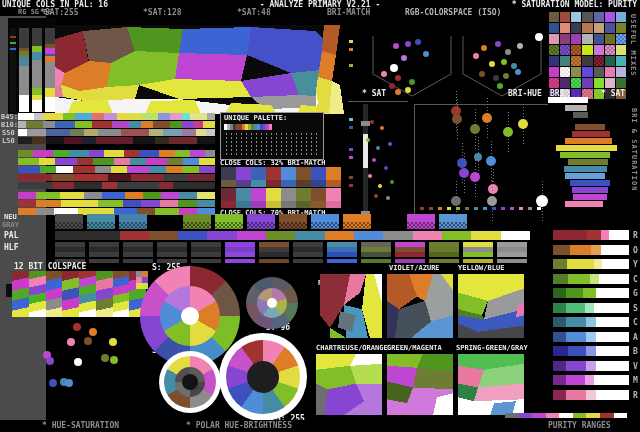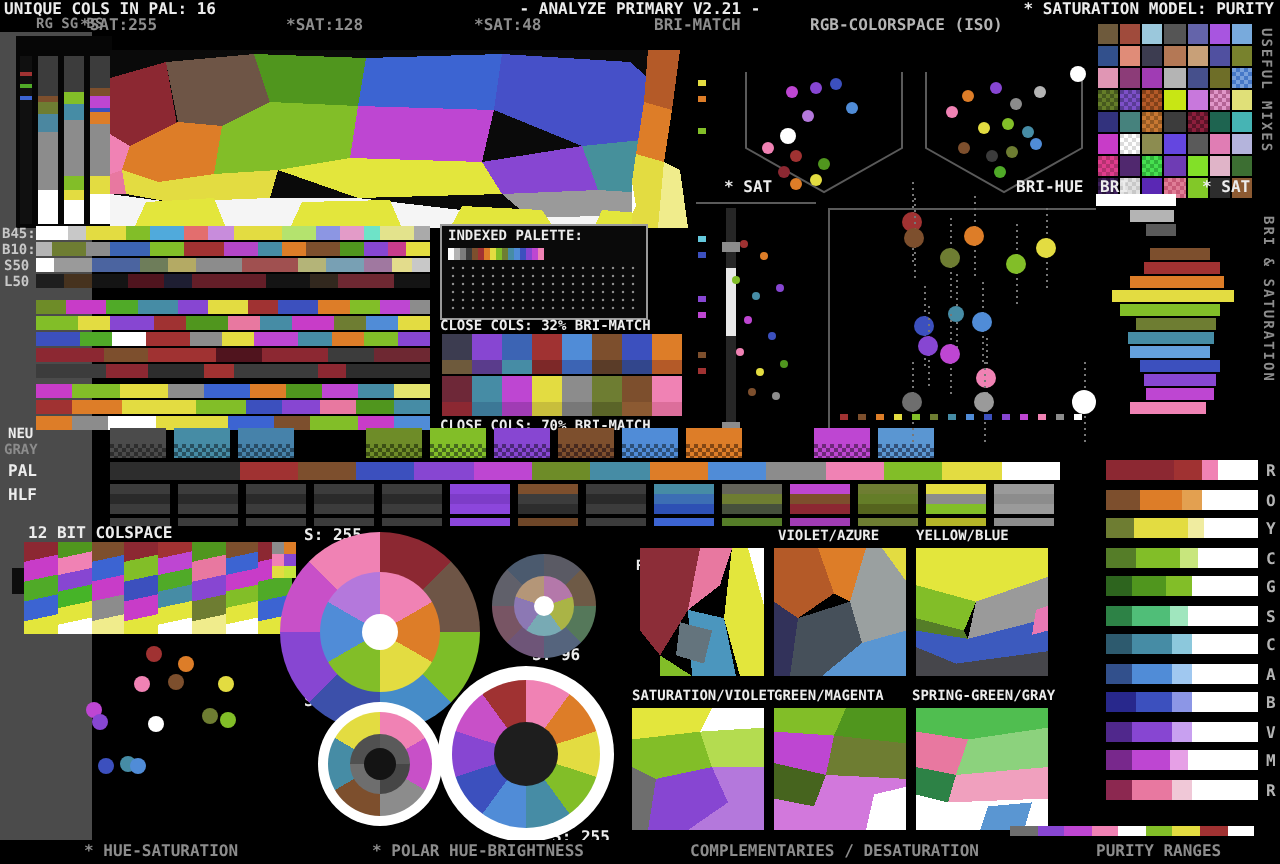--- a/index.html
+++ b/index.html
@@ -275,21 +275,21 @@
         <span class="seg" style="flex-grow: 6; background: rgb(227, 220, 65);"></span>
         <span class="seg" style="flex-grow: 4; background: rgb(60, 100, 210);"></span>
         <span class="seg" style="flex-grow: 3; background: rgb(125, 79, 45);"></span>
         <span class="seg" style="flex-grow: 4; background: rgb(130, 190, 40);"></span>
         <span class="seg" style="flex-grow: 3; background: rgb(200, 60, 200);"></span>
         <span class="seg" style="flex-grow: 3; background: rgb(80, 140, 215);"></span>
       </div>
     </div>
 
   <div class="abs" style="left:220px;top:112px;width:102px;height:46px;border:1px solid #9a9a9a;background:#0a0a0a">
-    <div class="t ts tw" style="left:3px;top:2px">INDEXED PALETTE:</div>
+    <div class="t ts tw" style="left:3px;top:2px">UNIQUE PALETTE:</div>
     <div class="abs row" style="left:3px;top:11px;width:48px;height:6px">
         <span class="seg" style="flex-grow: 1; background: rgb(255, 255, 255);"></span>
         <span class="seg" style="flex-grow: 1; background: rgb(180, 180, 180);"></span>
         <span class="seg" style="flex-grow: 1; background: rgb(125, 125, 125);"></span>
         <span class="seg" style="flex-grow: 1; background: rgb(60, 60, 60);"></span>
         <span class="seg" style="flex-grow: 1; background: rgb(125, 79, 45);"></span>
         <span class="seg" style="flex-grow: 1; background: rgb(160, 50, 50);"></span>
         <span class="seg" style="flex-grow: 1; background: rgb(221, 125, 40);"></span>
         <span class="seg" style="flex-grow: 1; background: rgb(227, 220, 65);"></span>
         <span class="seg" style="flex-grow: 1; background: rgb(130, 190, 40);"></span>
@@ -815,21 +815,21 @@
     </svg>
   <svg class="abs" style="left:458px;top:274px" width="66" height="64" viewBox="0 0 66 62" preserveAspectRatio="none">
       <polygon points="0,0 66,0 66,14 30,26 0,18" fill="#e3e63c" shape-rendering="crispEdges"></polygon>
       <polygon points="0,18 30,26 24,40 0,34" fill="#82be28" shape-rendering="crispEdges"></polygon>
       <polygon points="30,26 66,14 66,34 26,44" fill="#9a9a9a" shape-rendering="crispEdges"></polygon>
       <polygon points="26,44 66,34 66,50 20,56 0,48 0,40" fill="#3c5abe" shape-rendering="crispEdges"></polygon>
       <polygon points="0,34 24,40 26,44 0,40" fill="#557d28" shape-rendering="crispEdges"></polygon>
       <polygon points="20,56 66,50 66,62 0,62 0,48" fill="#46464b" shape-rendering="crispEdges"></polygon>
       <polygon points="60,30 66,28 66,40 58,42" fill="#e878b4" shape-rendering="crispEdges"></polygon>
     </svg>
-  <div class="t ts tw" style="left:316px;top:345px">SATURATION/VIOLET</div>
+  <div class="t ts tw" style="left:316px;top:345px">CHARTREUSE/ORANGE</div>
   <div class="t ts tw" style="left:387px;top:345px">GREEN/MAGENTA</div>
   <div class="t ts tw" style="left:456px;top:345px">SPRING-GREEN/GRAY</div>
   <svg class="abs" style="left:316px;top:354px" width="66" height="61" viewBox="0 0 66 62" preserveAspectRatio="none">
       <polygon points="0,0 40,0 34,12 0,16" fill="#e3e63c" shape-rendering="crispEdges"></polygon>
       <polygon points="40,0 66,0 66,10 34,12" fill="#ffffff" shape-rendering="crispEdges"></polygon>
       <polygon points="0,16 34,12 40,30 12,36 0,30" fill="#82be28" shape-rendering="crispEdges"></polygon>
       <polygon points="34,12 66,10 66,30 40,30" fill="#b4dc50" shape-rendering="crispEdges"></polygon>
       <polygon points="0,30 12,36 8,62 0,62" fill="#6e6e6e" shape-rendering="crispEdges"></polygon>
       <polygon points="12,36 40,30 48,48 28,62 8,62" fill="#8746d2" shape-rendering="crispEdges"></polygon>
       <polygon points="40,30 66,30 66,62 28,62 48,48" fill="#b478dc" shape-rendering="crispEdges"></polygon>
@@ -978,16 +978,15 @@
       <div class="tick" style="left: 501px; top: 207px; background: rgb(135, 70, 210);"></div>
       <div class="tick" style="left: 510px; top: 207px; background: rgb(190, 70, 210);"></div>
       <div class="tick" style="left: 519px; top: 207px; background: rgb(240, 130, 180);"></div>
       <div class="tick" style="left: 528px; top: 207px; background: rgb(140, 140, 140);"></div>
       <div class="tick" style="left: 537px; top: 207px; background: rgb(255, 255, 255);"></div>
     </div>
 
   <div class="abs" style="left:0;top:420px;width:640px;height:12px;background:#000"></div>
   <div class="t tg" style="left:42px;top:422px">* HUE-SATURATION</div>
   <div class="t tg" style="left:186px;top:422px">* POLAR HUE-BRIGHTNESS</div>
-  <div class="t tg" style="left:345px;top:422px">COMPLEMENTARIES / DESATURATION</div>
   <div class="t tg" style="left:548px;top:422px">PURITY RANGES</div>
 
 </div>
 
 </body></html>

